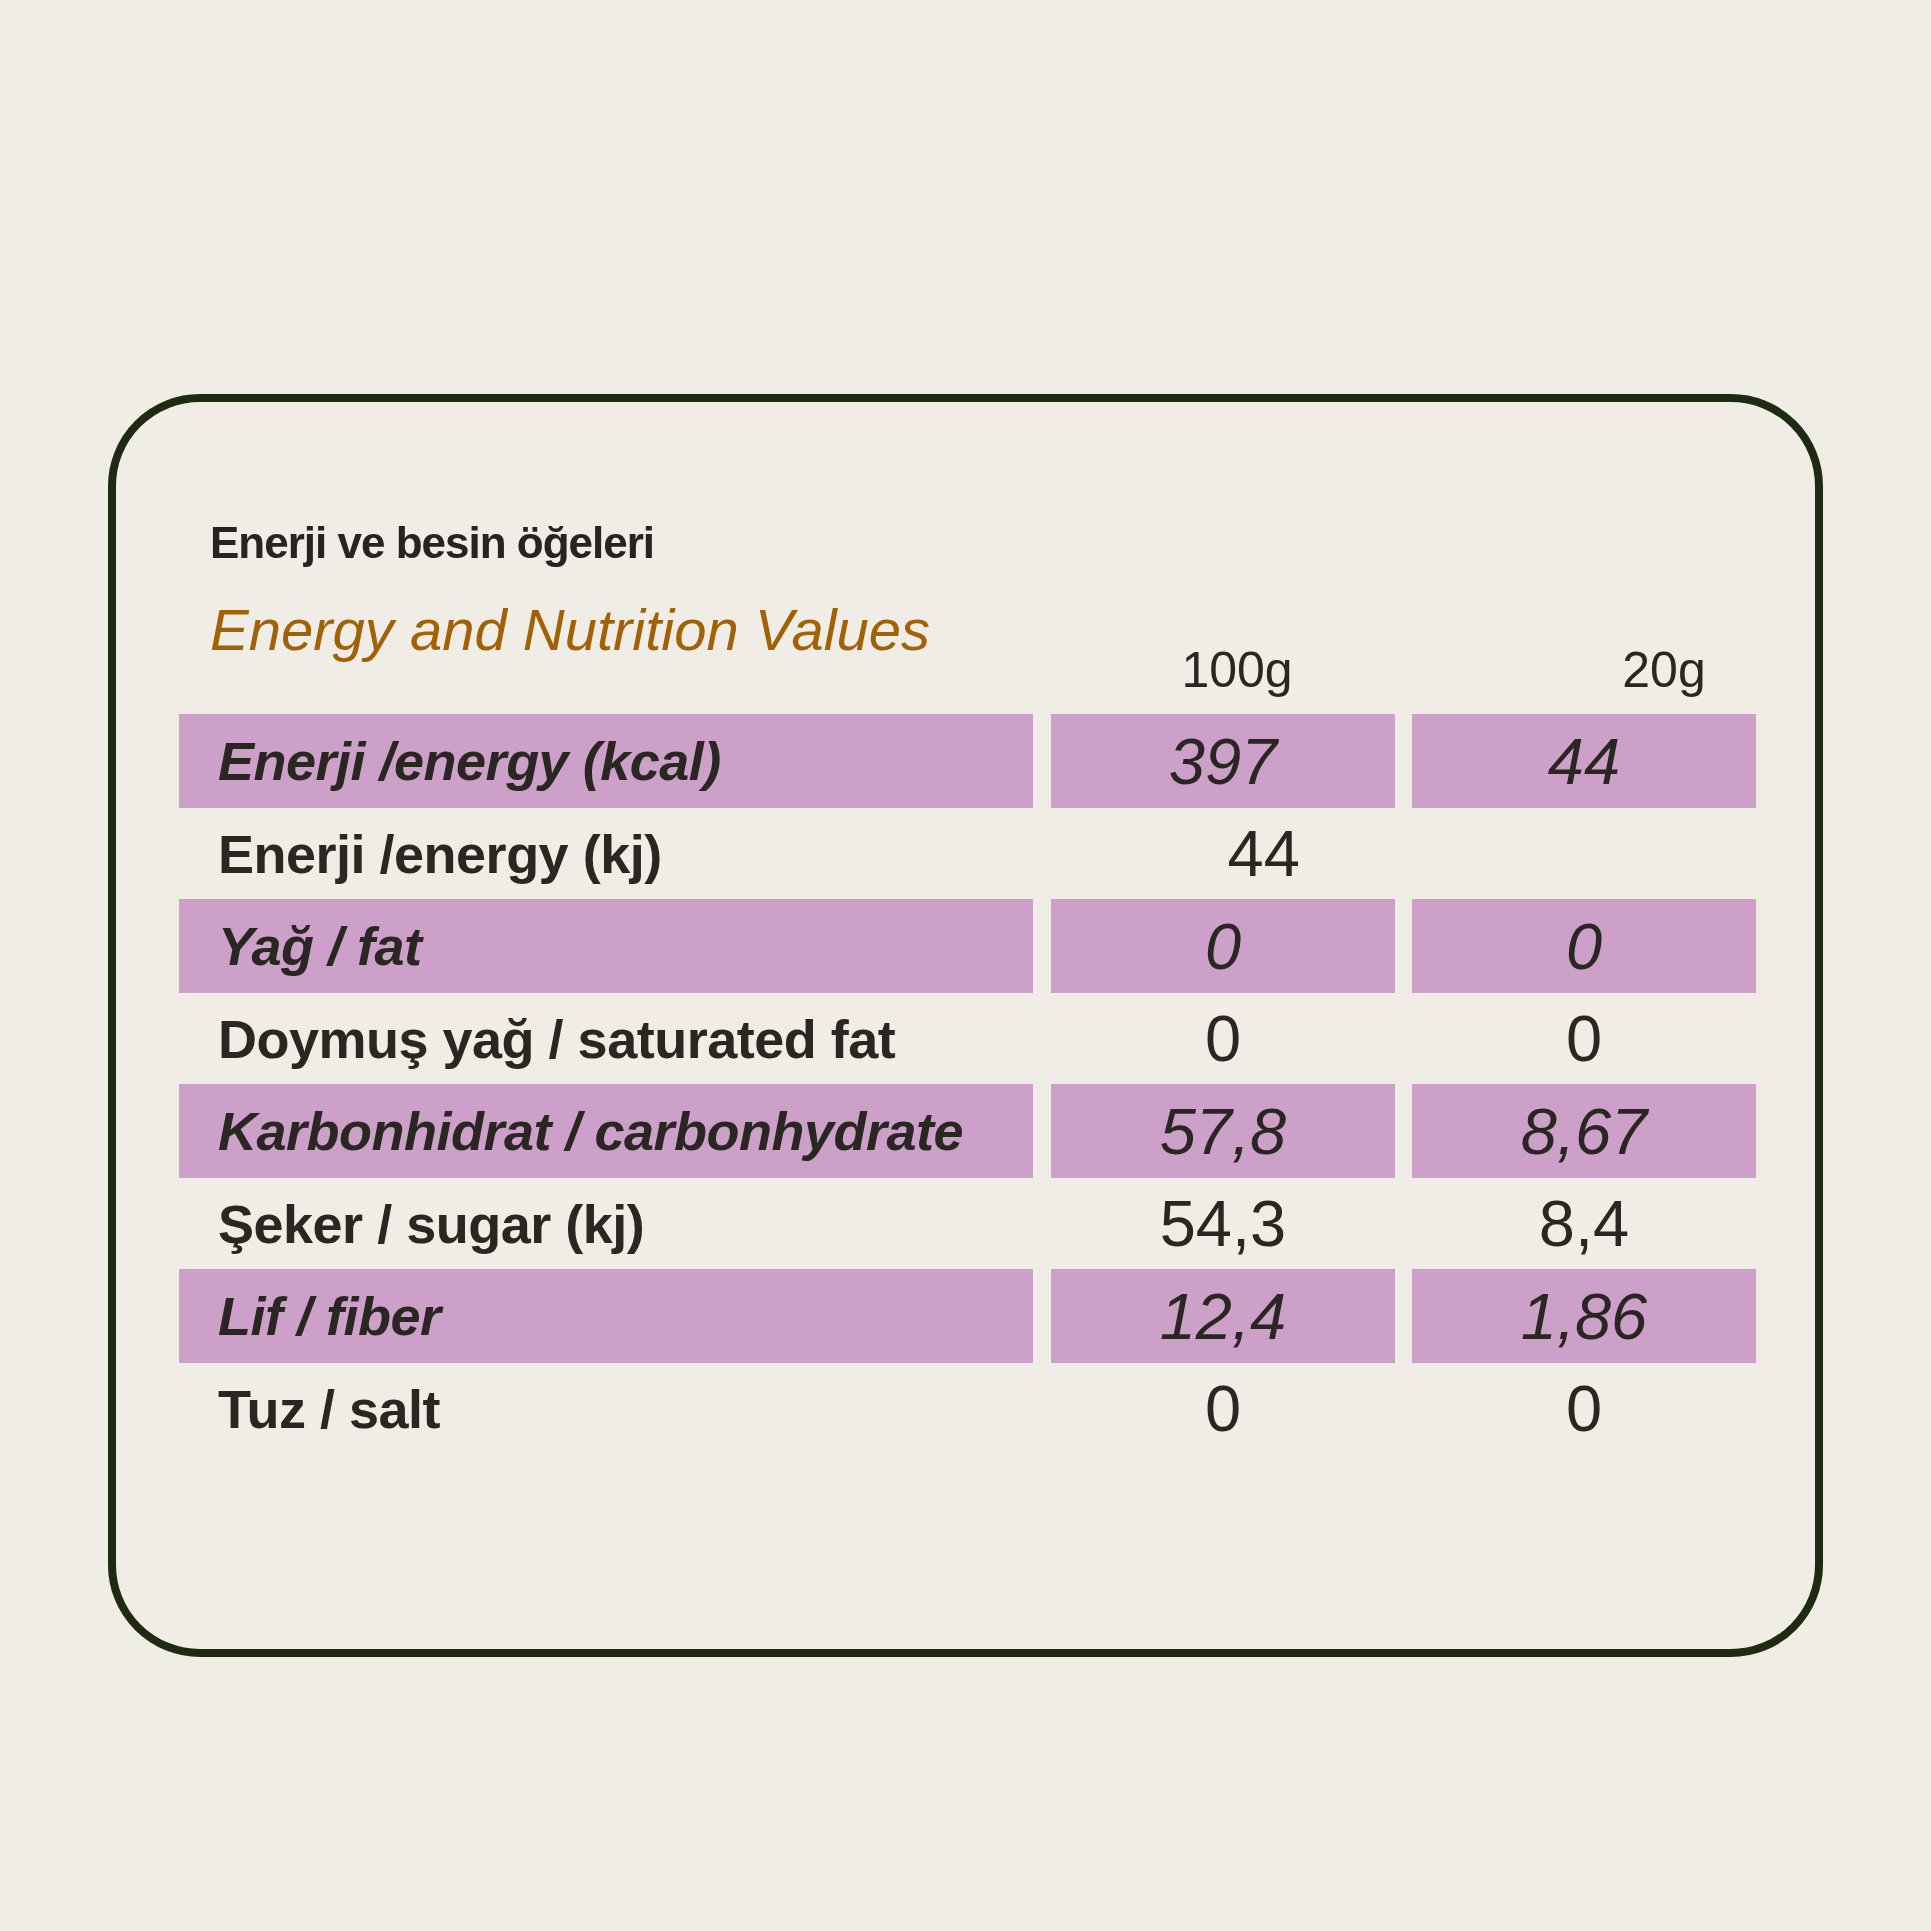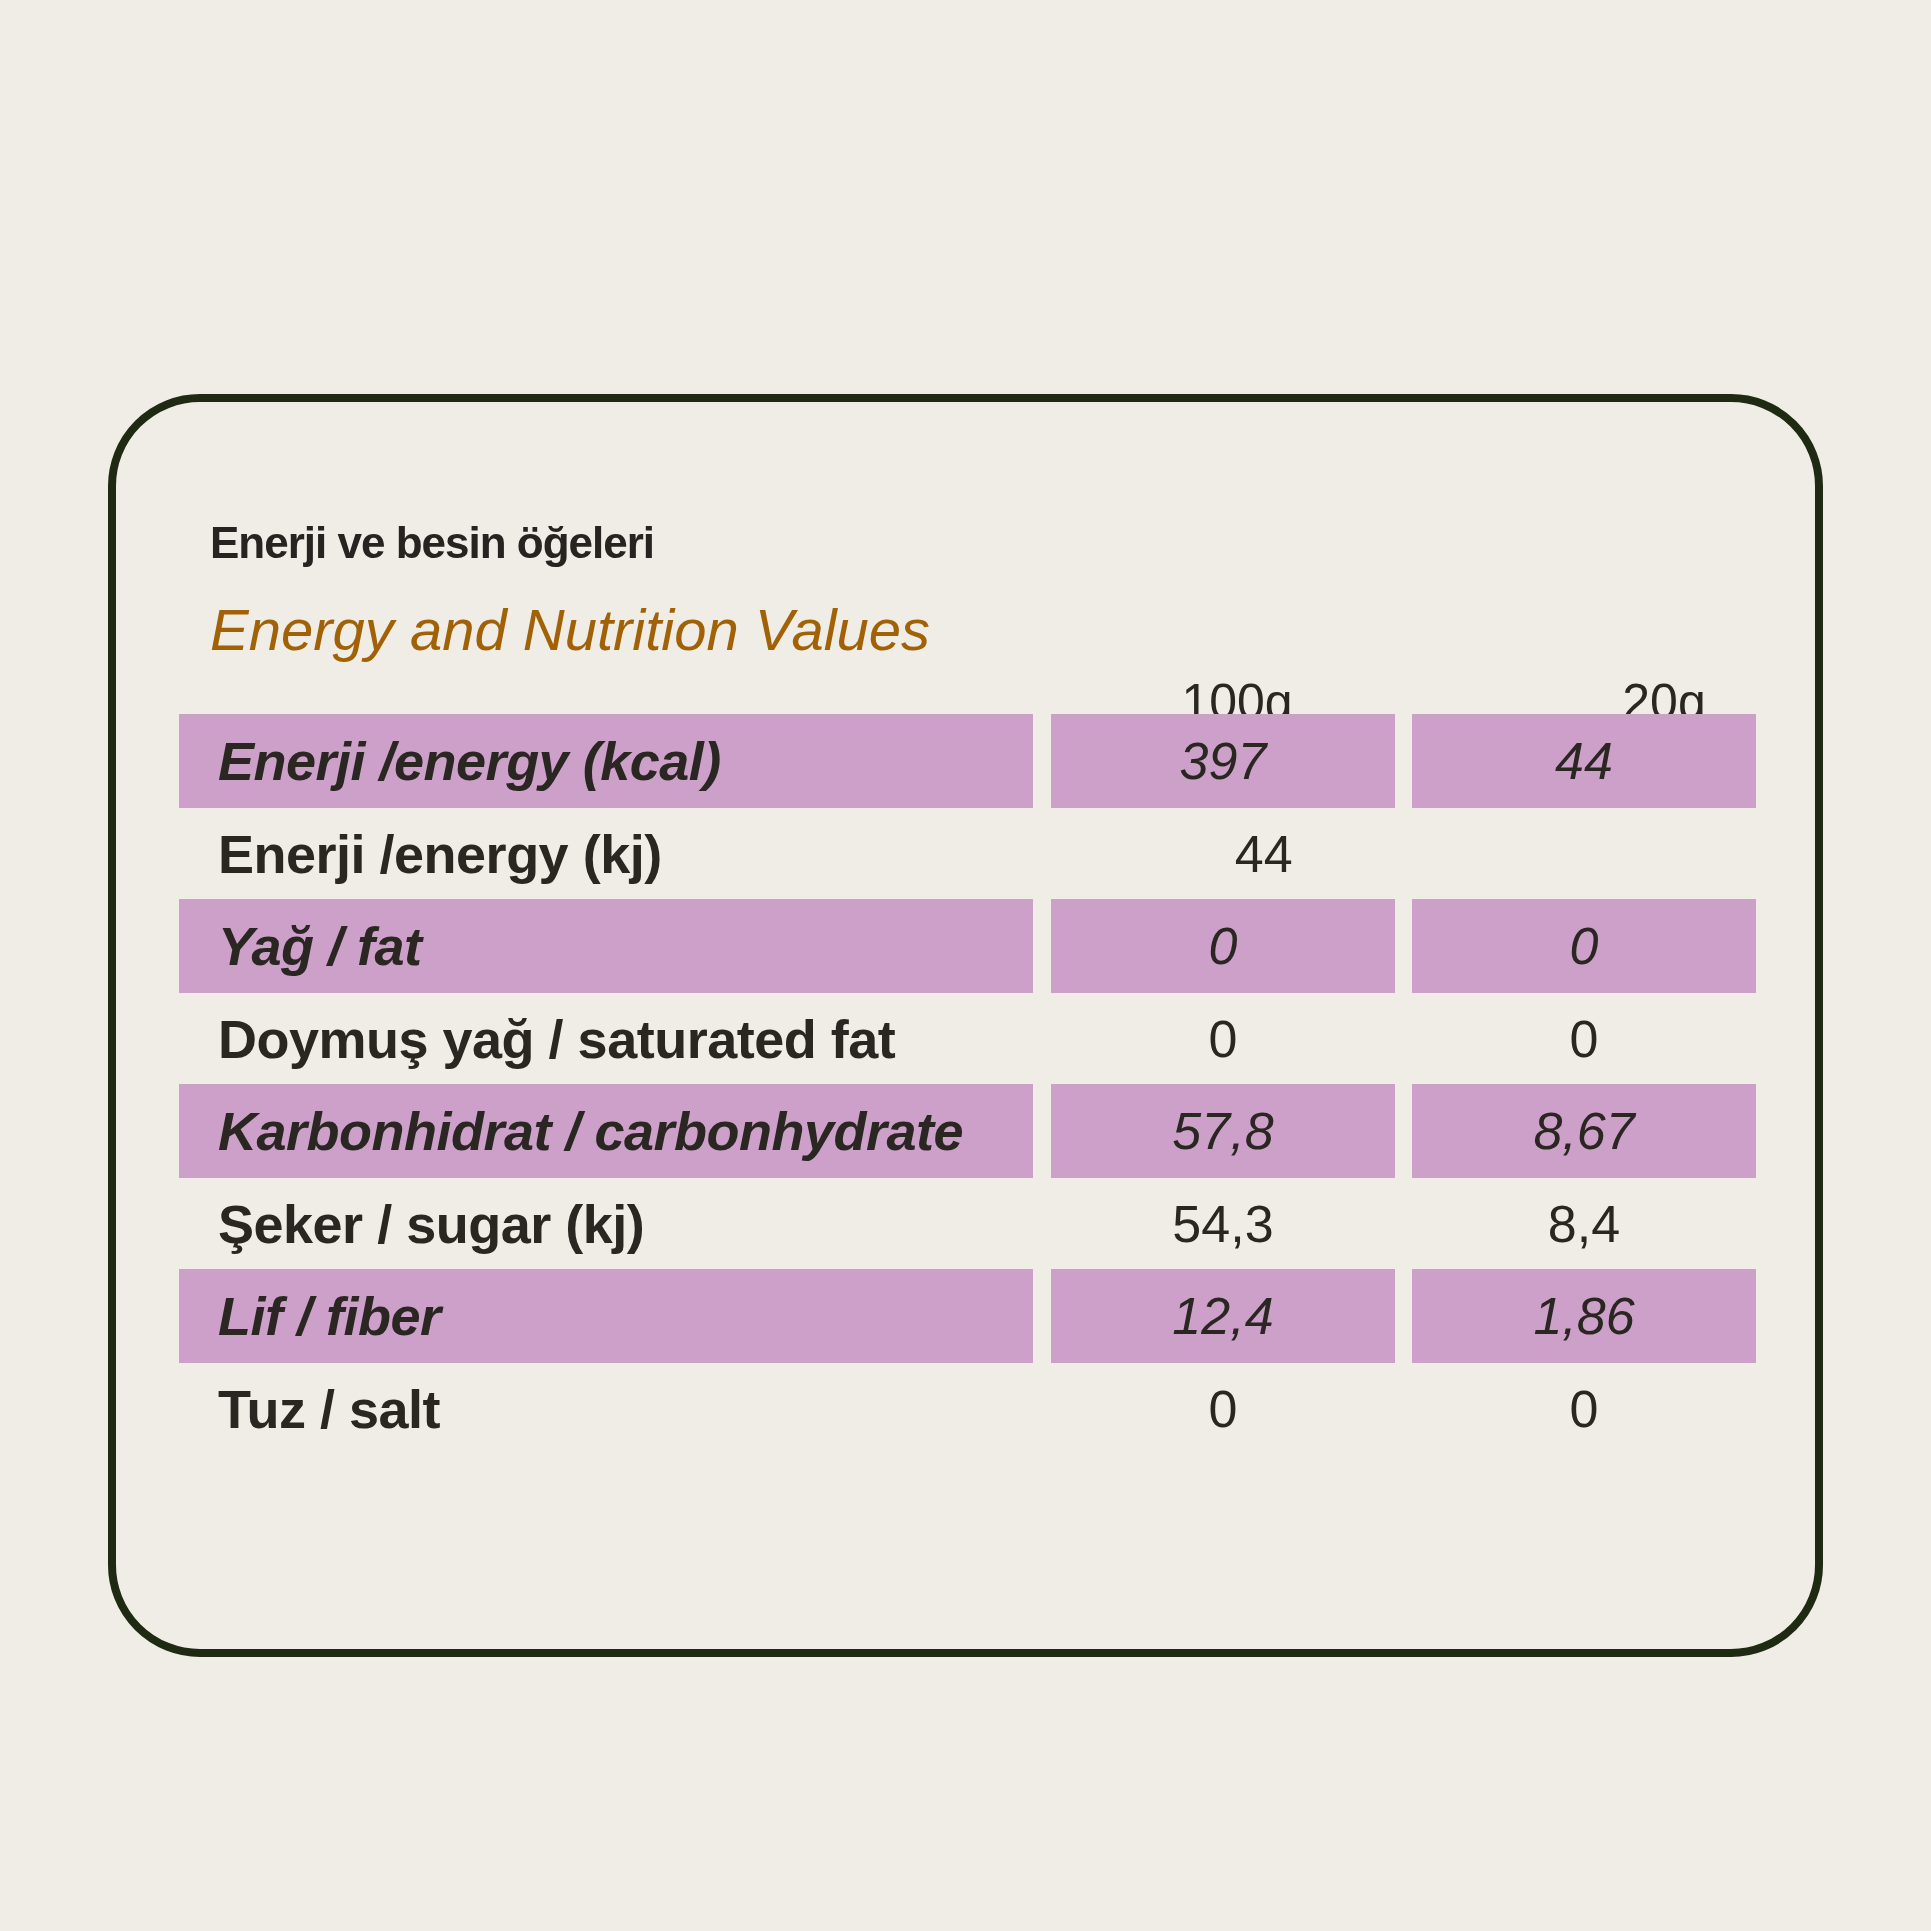--- a/index.html
+++ b/index.html
@@ -15,36 +15,36 @@
   .title{
     position:absolute;left:210px;top:521px;font-size:44px;font-weight:700;
     letter-spacing:-1px;line-height:1.0;white-space:nowrap;color:#262320;
   }
   .subtitle{
     position:absolute;left:210px;top:601px;font-size:58px;font-style:italic;
     font-weight:400;line-height:1.0;white-space:nowrap;color:#a16207;
   }
   .col-head{
     position:absolute;top:645px;width:334px;text-align:center;font-size:50px;
-    font-weight:400;line-height:1.0;color:#2a2722;margin-top:32px;
+    font-weight:400;line-height:1.0;color:#2a2722;
   }
   .col-head.c1{left:1070px;}
   .col-head.c2{left:1497px;}
   .table{position:absolute;left:179px;top:714px;width:1577px;}
   .row{display:flex;}
   .row.hl{height:94px;font-style:italic;}
   .row.plain{height:91px;}
   .cell{display:flex;align-items:center;box-sizing:border-box;}
   .lbl{
     width:873px;padding-left:39px;font-weight:700;font-size:54px;
     letter-spacing:-0.5px;white-space:nowrap;
   }
   .g1{width:18.3px;}
   .g2{width:17.4px;}
-  .val{width:352px;justify-content:center;font-size:52px;font-weight:400;}
+  .val{width:352px;justify-content:center;font-size:65px;font-weight:400;}
   .row.hl .lbl,.row.hl .val{background:#cda0c9;}
 </style>
 </head>
 <body>
 
 <div class="page">
   <div class="card"></div>
 
   <div class="title">Enerji ve besin öğeleri</div>
   <div class="subtitle">Energy and Nutrition Values</div>

